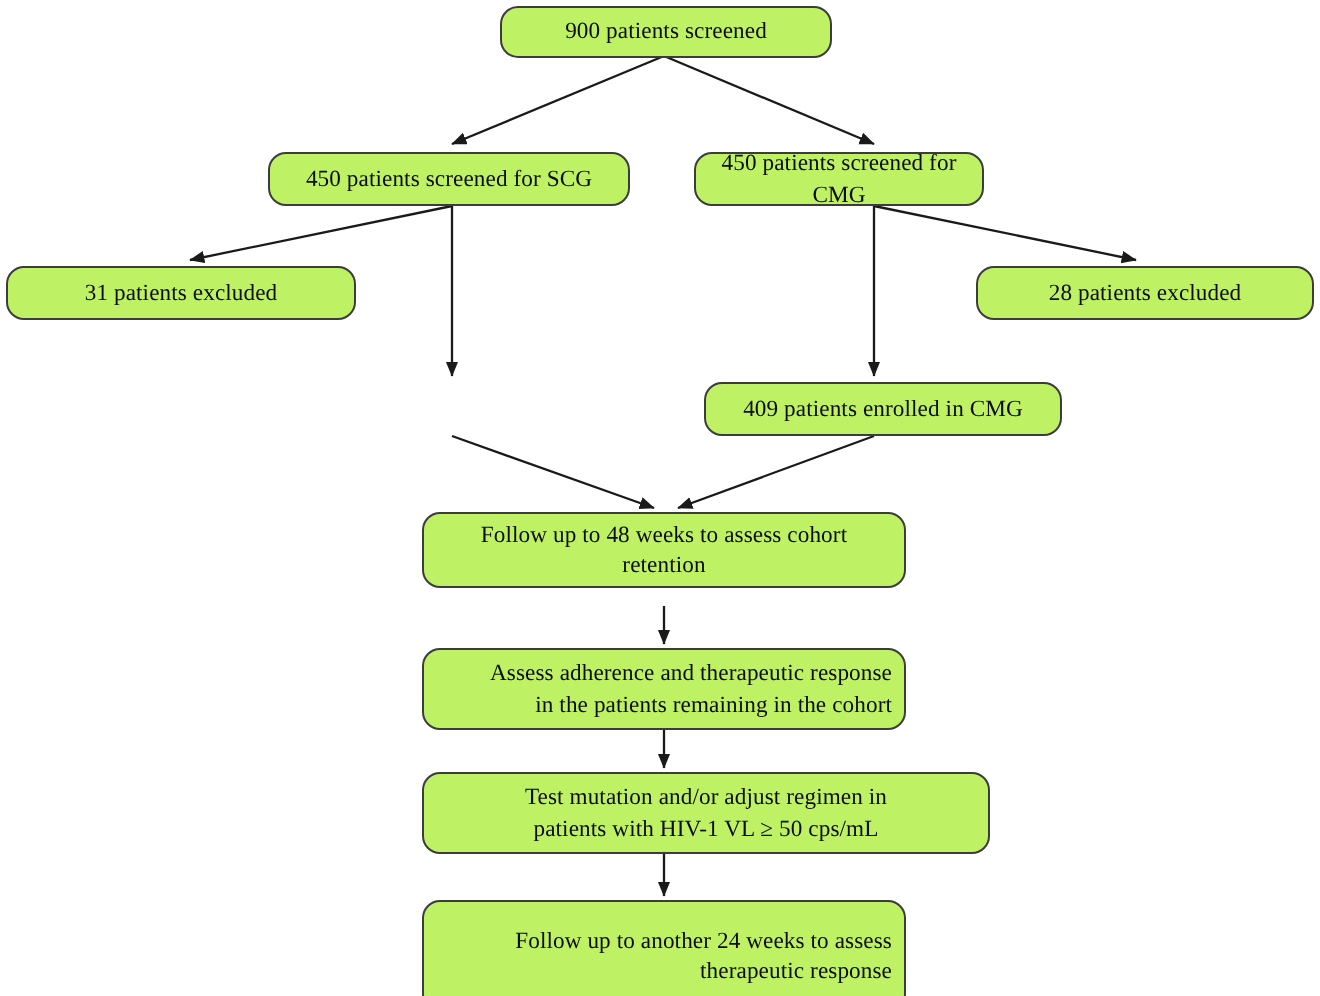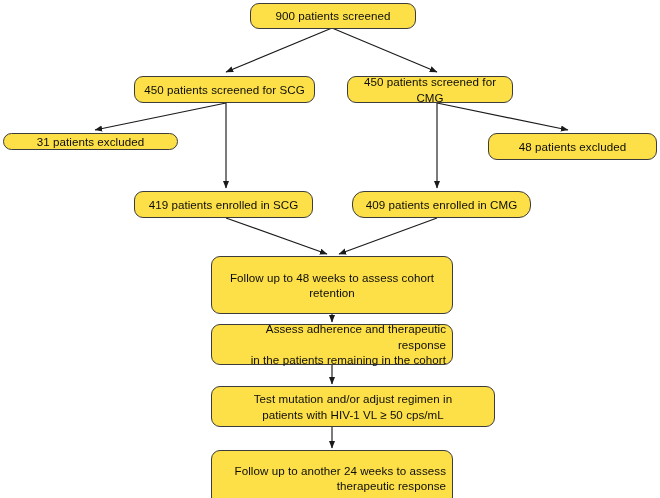--- a/index.html
+++ b/index.html
@@ -24,30 +24,31 @@
     top: 0;
     width: 660px;
     height: 498px;
     pointer-events: none;
   }
   .node {
     position: absolute;
     box-sizing: border-box;
     border: 1.2px solid #3c3c3c;
     border-radius: 9px;
-    background: #fde047;
+    background: #bef264;
     display: flex;
     align-items: center;
     justify-content: center;
     text-align: center;
     font-size: 11.6px;
     line-height: 15.5px;
     letter-spacing: 0.05px;
     color: #0d0d0d;
     padding: 2px 6px;
+    font-family: Liberation Serif, serif;
   }
   .node-label {
     display: block;
     width: 100%;
     white-space: pre-line;
   }
 </style>
 </head>
 <body>
 
@@ -84,41 +85,38 @@
   </svg>
 
   <div class="node" style="left:250px; top:3px; width:166px; height:26px;">
     <span class="node-label">900 patients screened</span>
   </div>
 
   <div class="node" style="left:134px; top:76px; width:181px; height:27px;text-align:center;">
     <span class="node-label">450 patients screened for SCG</span>
   </div>
 
-  <div class="node" style="left:347px; top:76px; width:166px; height:27px;">
+  <div class="node" style="left:347px; top:76px; width:145px; height:27px;">
     <span class="node-label">450 patients screened for CMG</span>
   </div>
 
-  <div class="node" style="left:3px; top:133px; width:175px; height:17px;">
+  <div class="node" style="left:3px; top:133px; width:175px; height:27px;">
     <span class="node-label">31 patients excluded</span>
   </div>
 
   <div class="node" style="left:488px; top:133px; width:169px; height:27px;">
-    <span class="node-label">48 patients excluded</span>
+    <span class="node-label">28 patients excluded</span>
   </div>
 
-  <div class="node" style="left:134px; top:191px; width:179px; height:27px;">
-    <span class="node-label">419 patients enrolled in SCG</span>
-  </div>
 
-  <div class="node" style="left:352px; top:191px; width:179px; height:27px;border-radius:12px;">
+  <div class="node" style="left:352px; top:191px; width:179px; height:27px;">
     <span class="node-label">409 patients enrolled in CMG</span>
   </div>
 
-  <div class="node" style="left:211px; top:256px; width:242px; height:58px;">
+  <div class="node" style="left:211px; top:256px; width:242px; height:38px;">
     <span class="node-label">Follow up to 48 weeks to assess cohort
 retention</span>
   </div>
 
   <div class="node" style="left:211px; top:324px; width:242px; height:41px;text-align:right;">
     <span class="node-label">Assess adherence and therapeutic response
 in the patients remaining in the cohort</span>
   </div>
 
   <div class="node" style="left:211px; top:386px; width:284px; height:41px;">

